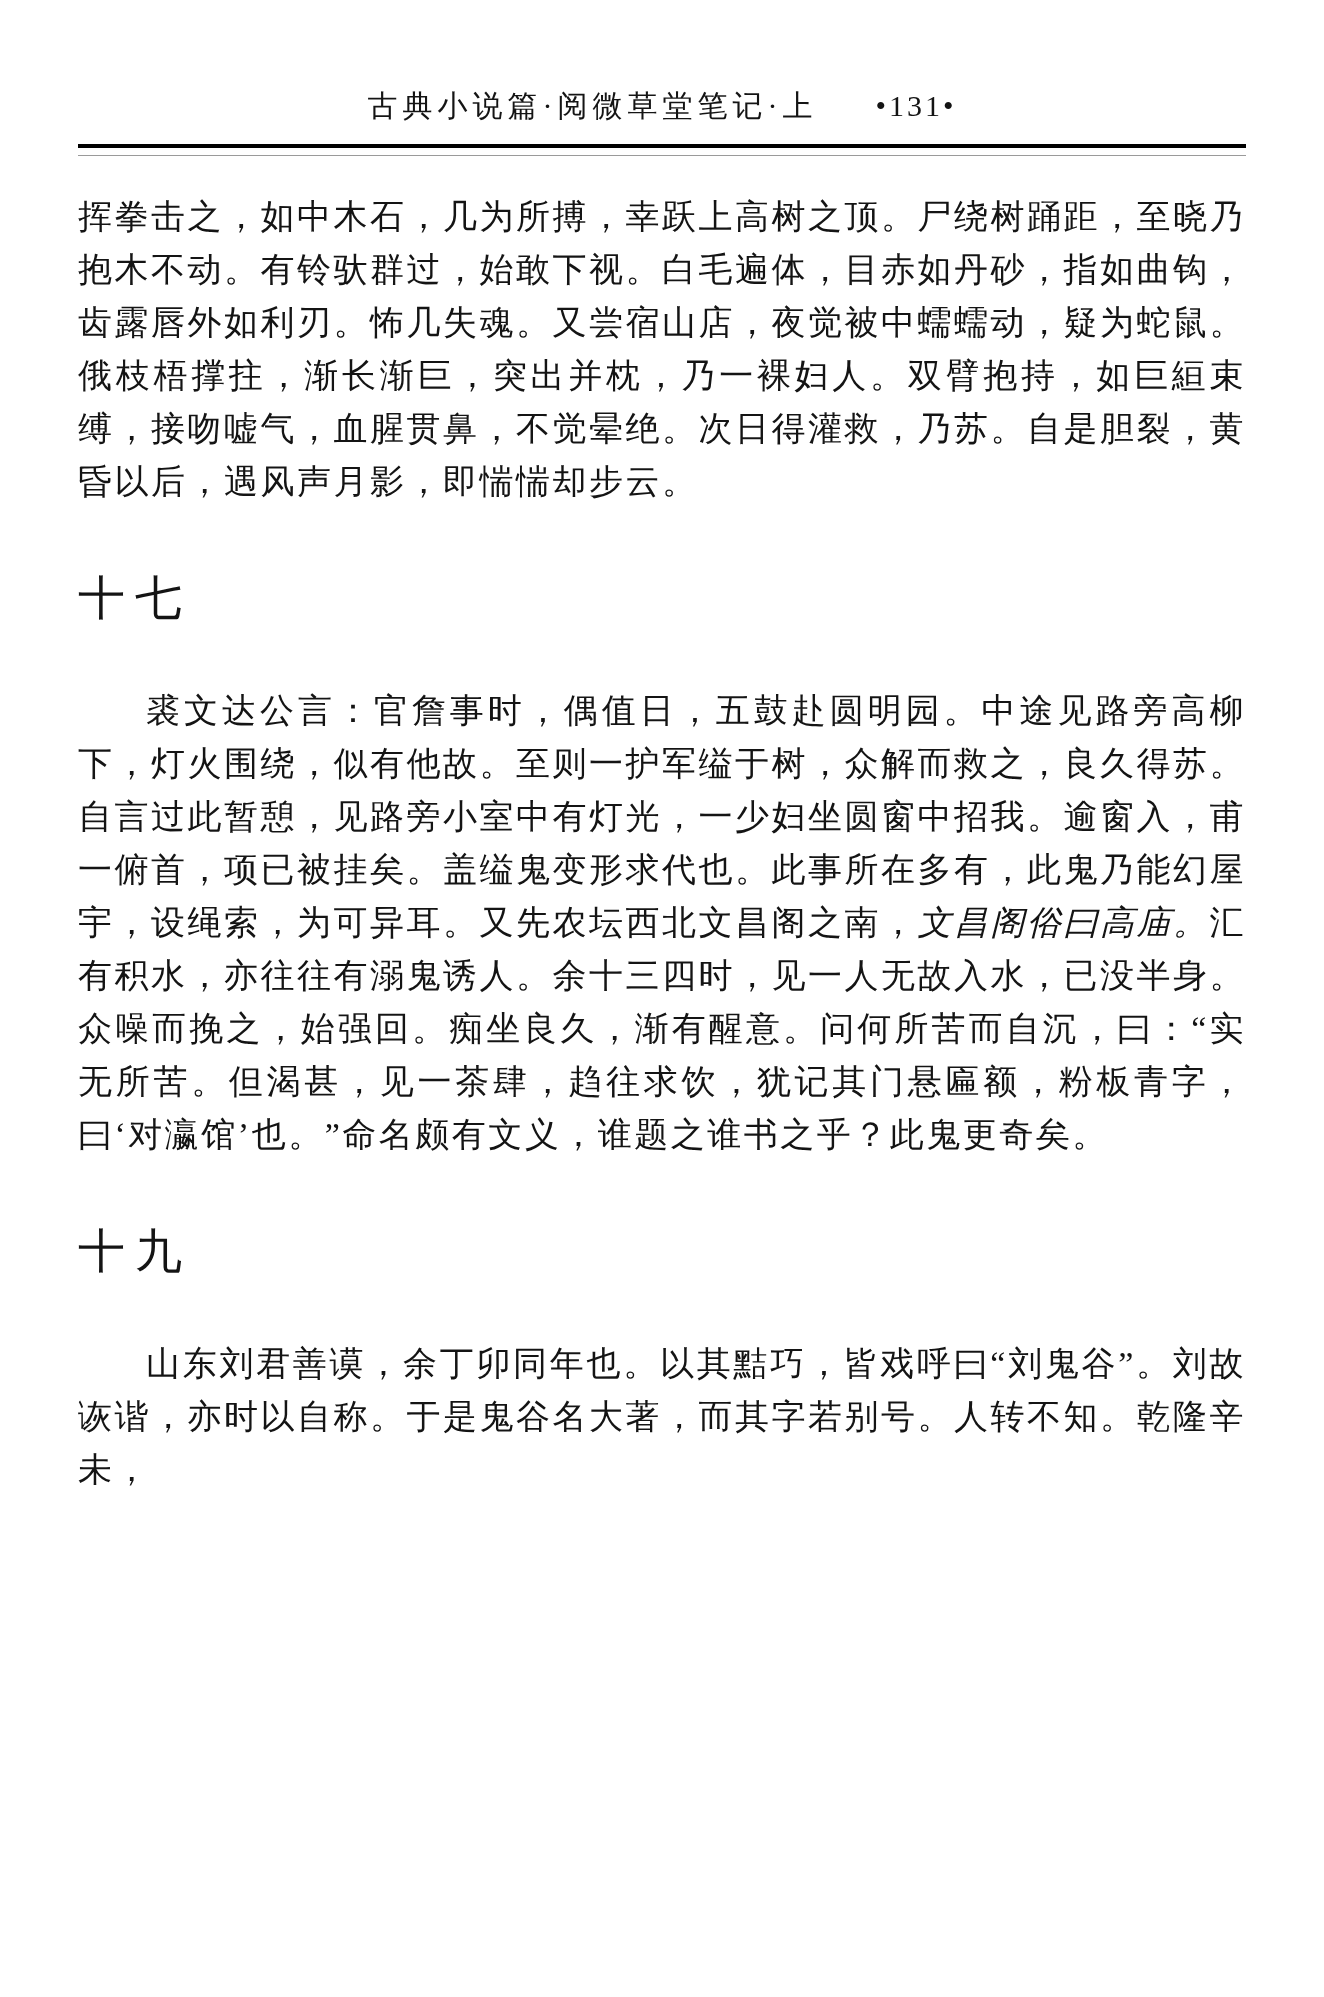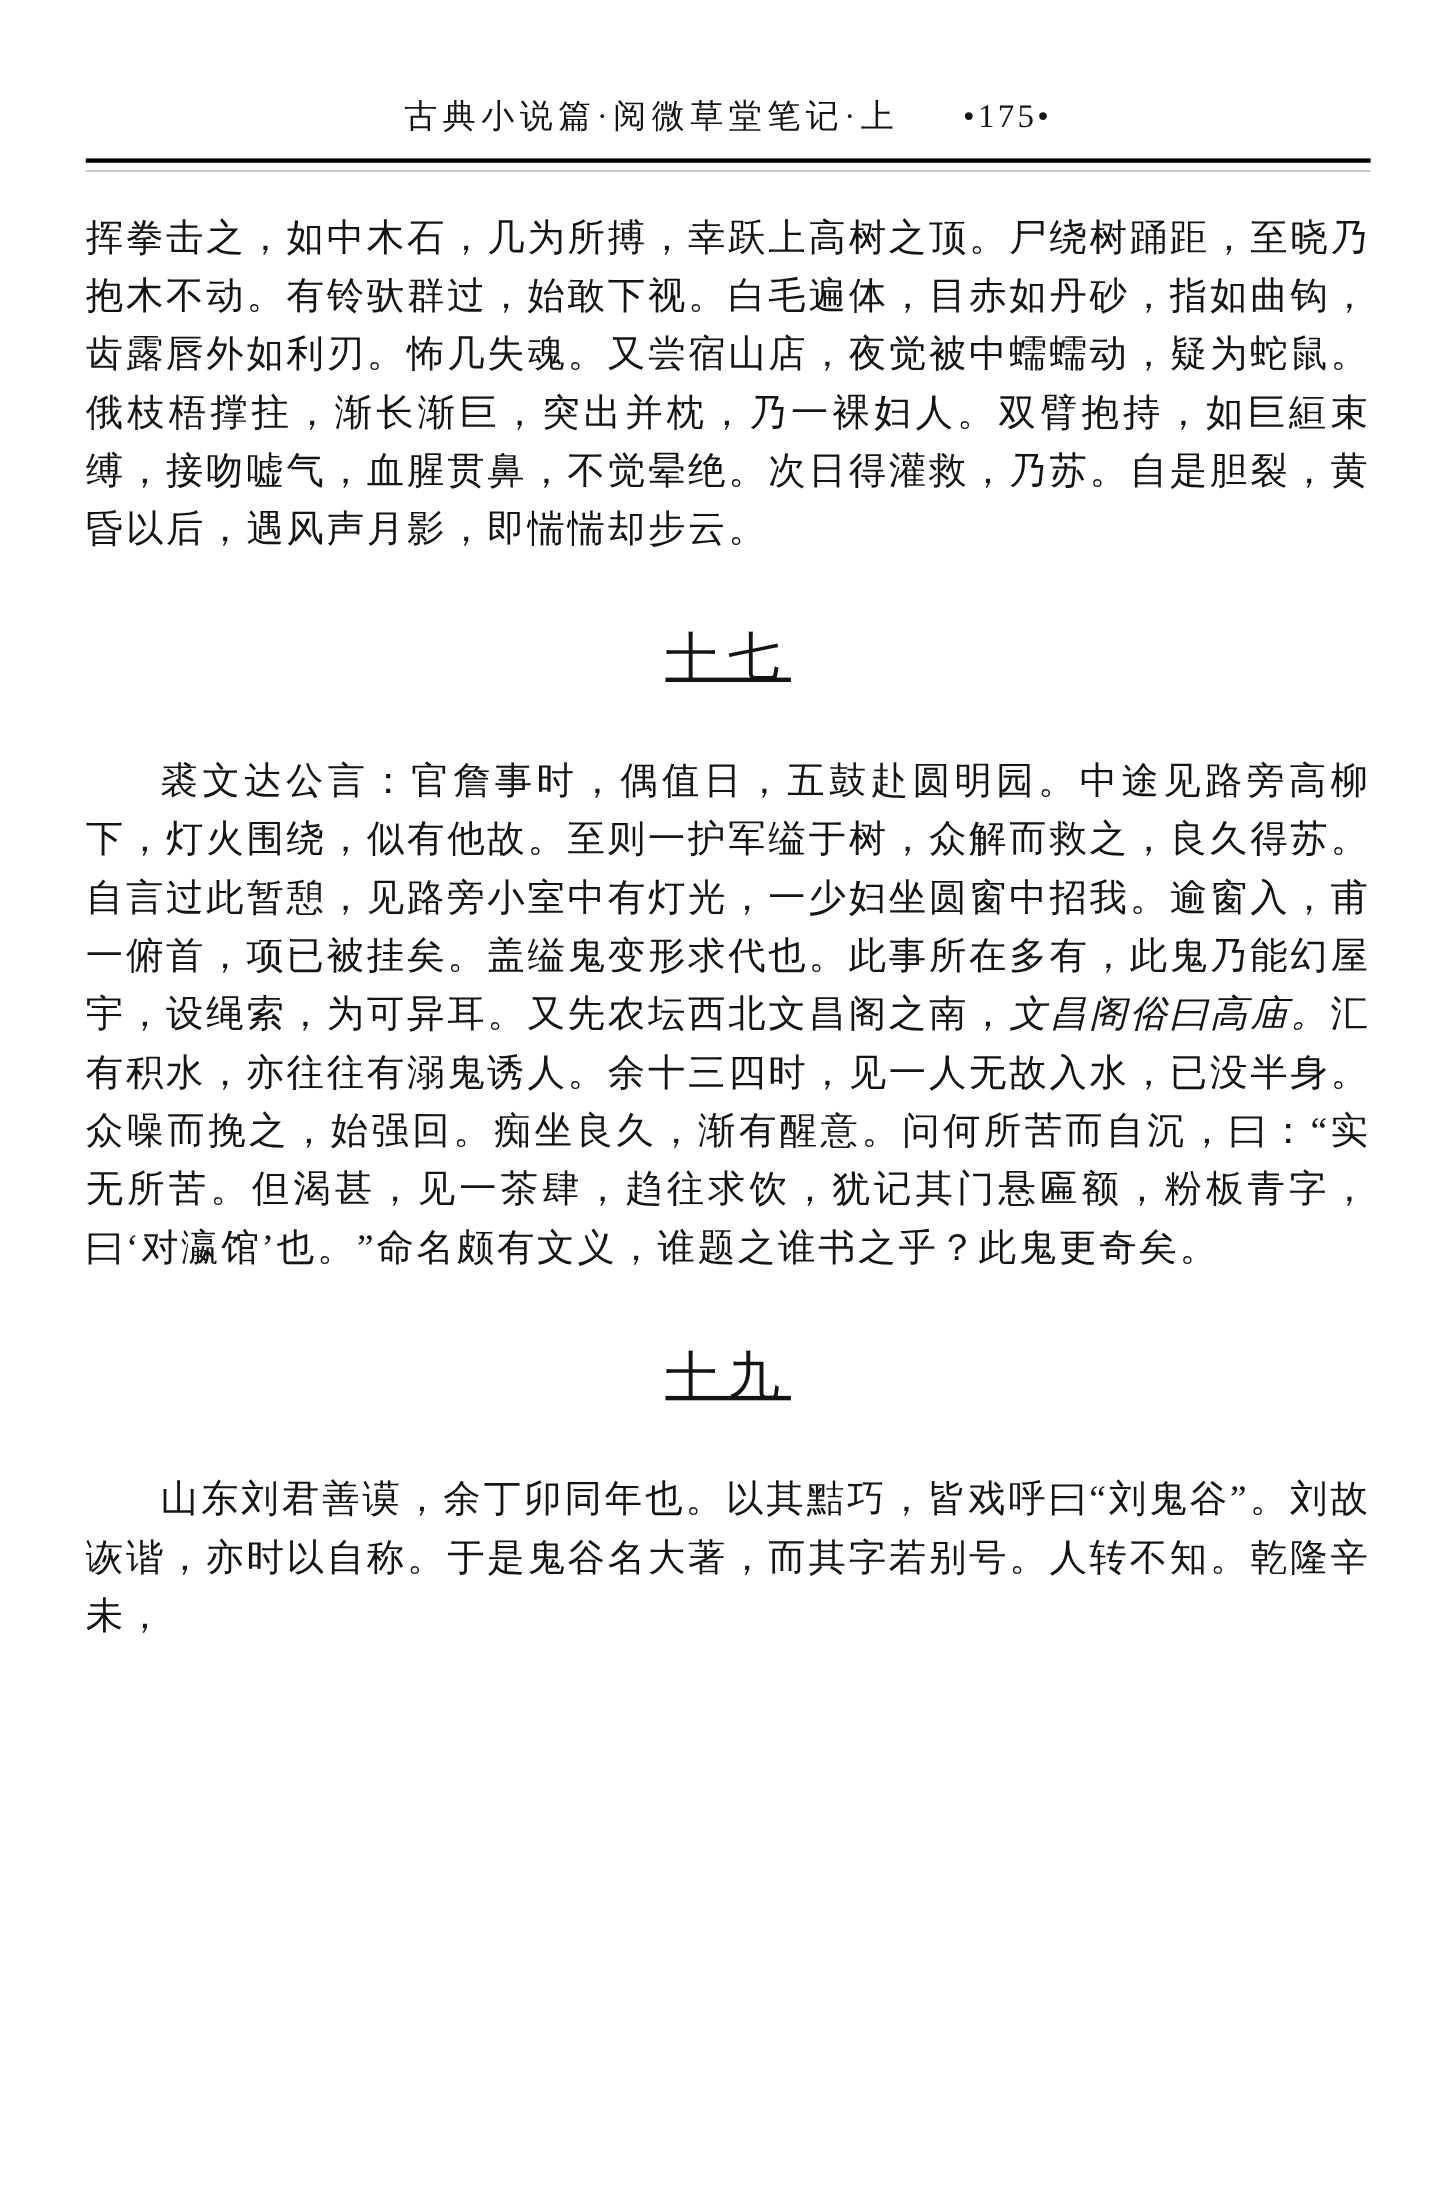--- a/index.html
+++ b/index.html
@@ -50,37 +50,36 @@
   p.para {
     margin: 0;
     word-break: break-all;
   }
   p.para.indent {
     text-indent: 2em;
   }
   .section-heading {
     font-size: 47px;
     line-height: 56px;
-    text-align: center;
+    text-align: left;
     letter-spacing: 10px;
     margin: 62px 0 58px 0;
     font-weight: 400;
-    text-decoration: underline;
   }
   .annotation {
     font-style: italic;
   }
 </style>
 </head>
 <body>
 
 <div class="page">
   <div class="running-head">
     <span>古典小说篇·阅微草堂笔记·上</span>
-    <span class="page-number">•175•</span>
+    <span class="page-number">•131•</span>
   </div>
   <div class="header-rule"></div>
   <div class="content" id="content">
       <p class="para"><span class="normal">挥拳击之，如中木石，几为所搏，幸跃上高树之顶。尸绕树踊距，至晓乃抱木不动。有铃驮群过，始敢下视。白毛遍体，目赤如丹砂，指如曲钩，齿露唇外如利刃。怖几失魂。又尝宿山店，夜觉被中蠕蠕动，疑为蛇鼠。俄枝梧撑拄，渐长渐巨，突出并枕，乃一裸妇人。双臂抱持，如巨絙束缚，接吻嘘气，血腥贯鼻，不觉晕绝。次日得灌救，乃苏。自是胆裂，黄昏以后，遇风声月影，即惴惴却步云。</span></p>
       <div class="section-heading">十七</div>
       <p class="para indent"><span class="normal">裘文达公言：官詹事时，偶值日，五鼓赴圆明园。中途见路旁高柳下，灯火围绕，似有他故。至则一护军缢于树，众解而救之，良久得苏。自言过此暂憩，见路旁小室中有灯光，一少妇坐圆窗中招我。逾窗入，甫一俯首，项已被挂矣。盖缢鬼变形求代也。此事所在多有，此鬼乃能幻屋宇，设绳索，为可异耳。又先农坛西北文昌阁之南，</span><span class="annotation">文昌阁俗曰高庙。</span><span class="normal">汇有积水，亦往往有溺鬼诱人。余十三四时，见一人无故入水，已没半身。众噪而挽之，始强回。痴坐良久，渐有醒意。问何所苦而自沉，曰：“实无所苦。但渴甚，见一茶肆，趋往求饮，犹记其门悬匾额，粉板青字，曰‘对瀛馆’也。”命名颇有文义，谁题之谁书之乎？此鬼更奇矣。</span></p>
       <div class="section-heading">十九</div>
       <p class="para indent"><span class="normal">山东刘君善谟，余丁卯同年也。以其黠巧，皆戏呼曰“刘鬼谷”。刘故诙谐，亦时以自称。于是鬼谷名大著，而其字若别号。人转不知。乾隆辛未，</span></p>
     </div>
 </div>

